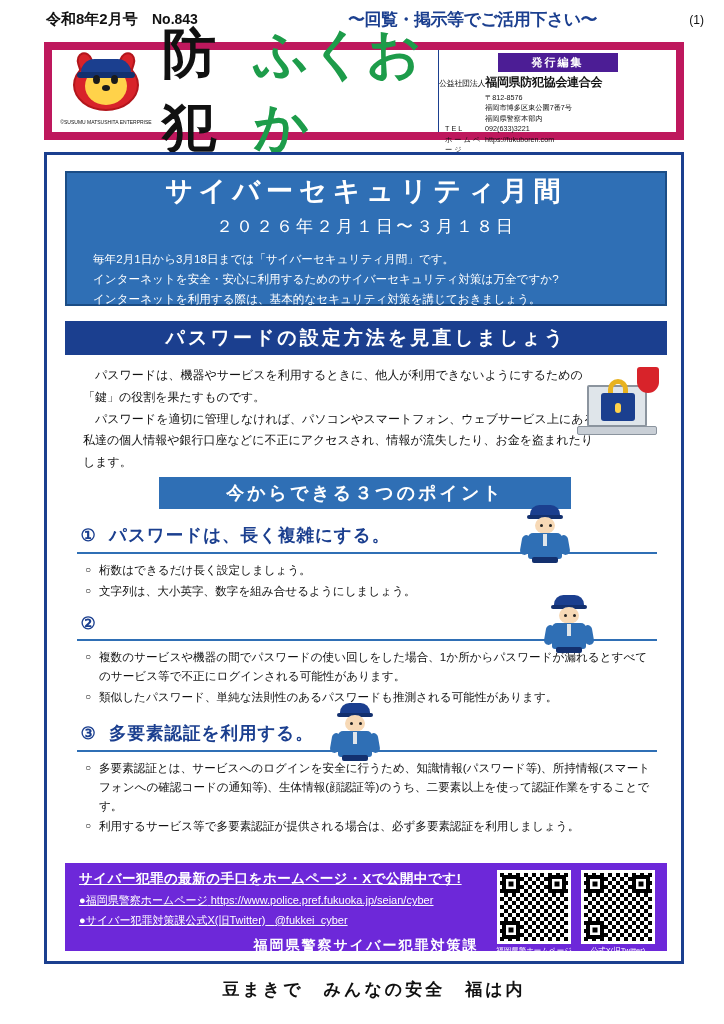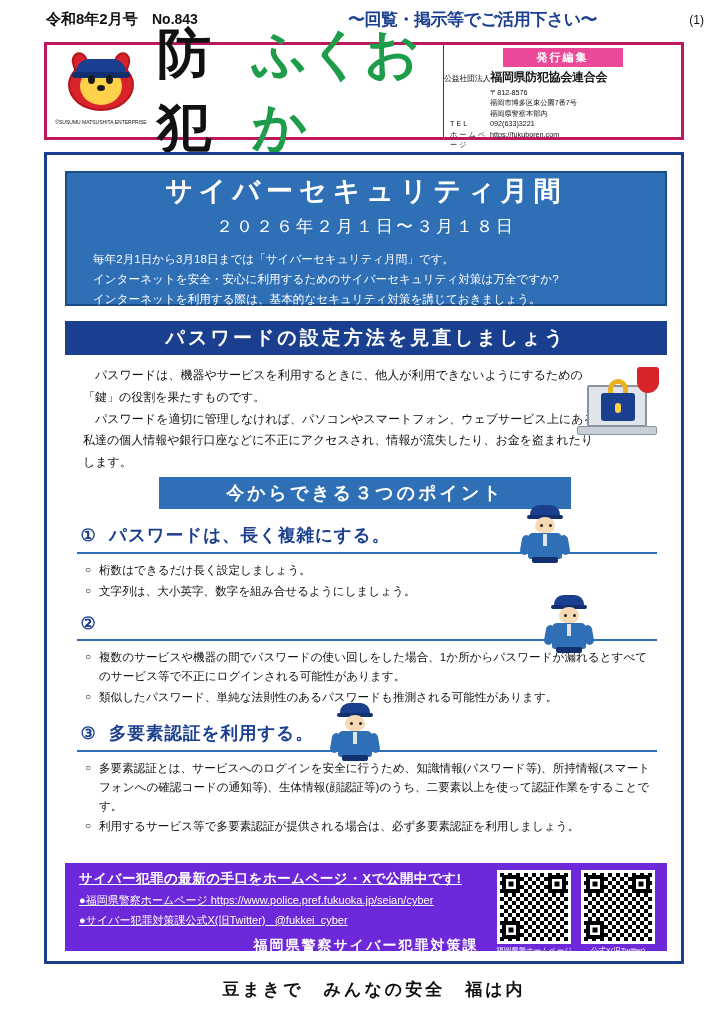--- a/index.html
+++ b/index.html
@@ -27,21 +27,21 @@
     letter-spacing:-0.5px;
   }
   .page-num {
     position:absolute; right:20px; top:13px;
     font-size:12px; color:#111;
   }
 
   
   .masthead {
     position:absolute; left:44px; top:42px; width:640px; height:98px;
-    border:3px solid #be185d;
+    border:8px solid #be185d;
     background:#ffffff;
     display:flex;
   }
   .mh-logo {
     width:108px; position:relative; display:flex; flex-direction:column;
     align-items:center; justify-content:center;
   }
   .mascot {
     width:78px; height:60px; position:relative;
   }
@@ -91,21 +91,21 @@
   }
   .mh-title .t2 {
     font-family:"DejaVu Sans", sans-serif;
     font-size:54px; font-weight:bold; color:#1d9c4a; letter-spacing:1px;
   }
 
   .mh-pub {
     width:238px; border-left:1px solid #1b3f8f; padding:0; position:relative;
   }
   .pub-head {
-    background:#ec4899; color:#fff; font-size:11px; font-weight:bold;
+    background:#4c1d95; color:#fff; font-size:11px; font-weight:bold;
     text-align:center; padding:2px 0 2px 0; letter-spacing:2px;
     width:120px; margin:3px auto 0 auto;
   }
   .pub-org {
     text-align:left; font-size:12px; font-weight:bold; color:#111; margin-top:2px;
     letter-spacing:-0.3px;
     font-family:Liberation Mono, monospace;
   }
   .pub-org .small { font-size:8px; font-weight:normal; }
   .pub-lines {

